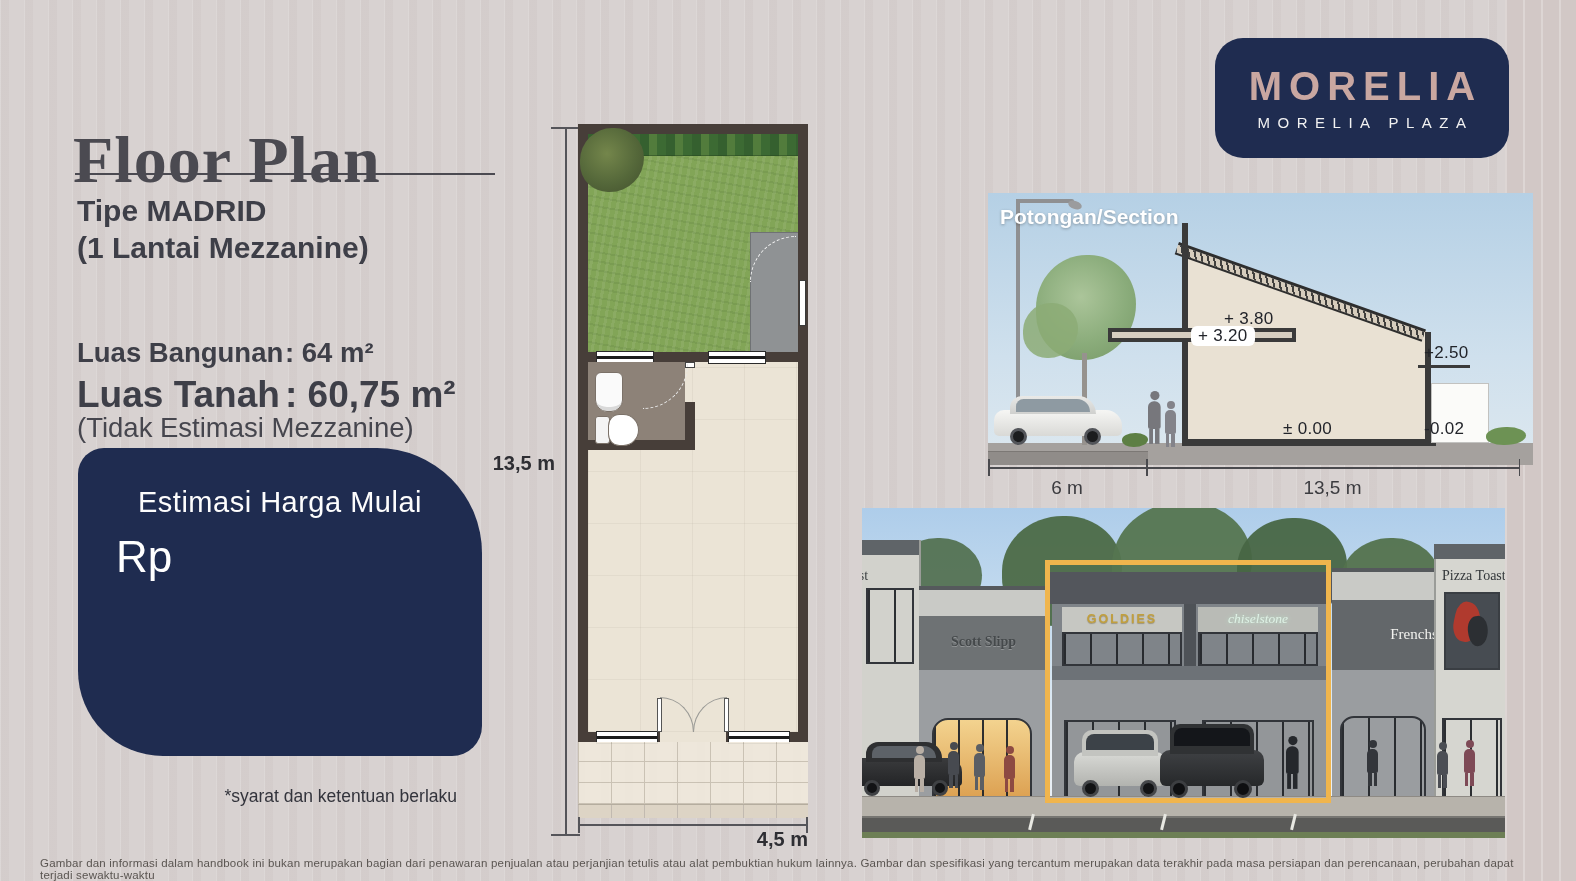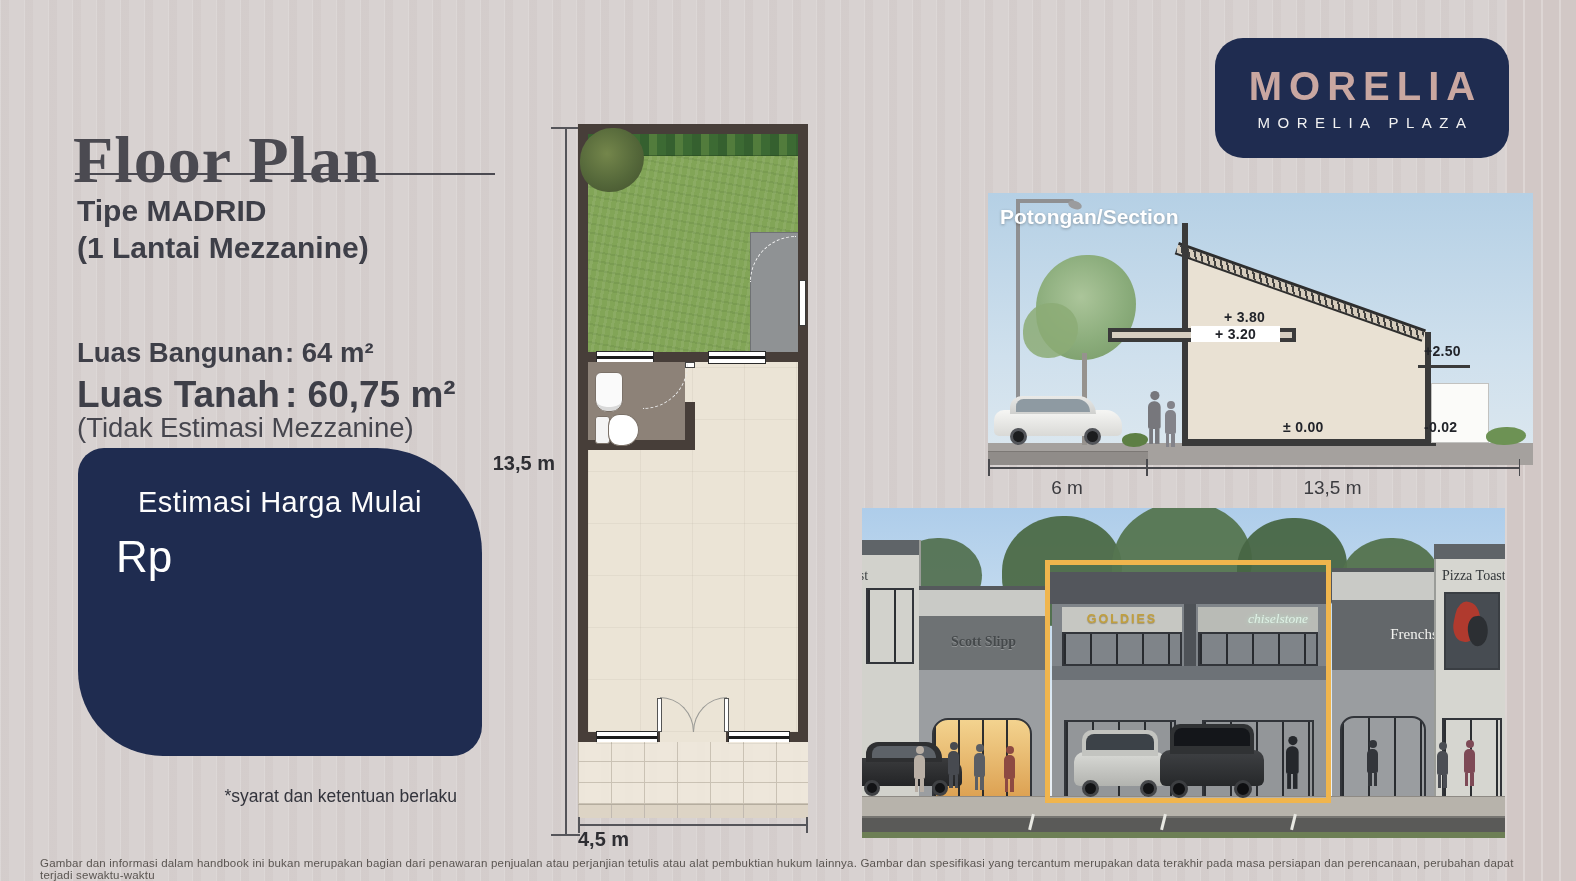--- a/index.html
+++ b/index.html
@@ -11,21 +11,21 @@
           repeating-linear-gradient(90deg, rgba(186,173,171,.14) 0 9px, rgba(216,210,209,0) 9px 24px);}
   .abs{position:absolute;}
   .qarc{position:absolute;background:transparent;}
   .person{position:absolute;color:#3d4046;}
   .person .ph{width:8px;height:8px;border-radius:50%;background:currentColor;margin:0 auto;}
   .person .pb{width:11px;height:24px;border-radius:5px 5px 2px 2px;background:currentColor;margin:1px auto 0;}
   .person .pl{width:9px;height:13px;margin:0 auto;background:linear-gradient(90deg,currentColor 0 3.5px,transparent 3.5px 5.5px,currentColor 5.5px 9px);}
   .blob{position:absolute;border-radius:52% 48% 55% 45%;}
   .pwin{position:absolute;background:linear-gradient(#ffffff 0 35%,#1c1c1c 35% 65%,#ffffff 65% 100%);border:1px solid #2a2a2a;box-sizing:border-box;}
   .dimtxt{position:absolute;color:#2e2e33;font-weight:700;font-size:20px;}
-  .seclabel{position:absolute;color:#22242a;font-weight:700;font-size:14px;letter-spacing:.3px;}
+  .seclabel{position:absolute;color:#22242a;font-weight:400;font-size:17px;letter-spacing:.3px;}
   .glass{position:absolute;background:linear-gradient(#f7d692 0%,#e3a853 70%,#c98f3f 100%);border:2px solid #32353a;box-sizing:border-box;}
   .mull{background-image:repeating-linear-gradient(90deg,rgba(35,38,42,.95) 0 2px,transparent 2px 26px);}
 </style>
 </head>
 <body>
 
 <div class="page">
 
   <div class="abs" style="left:1505px;top:0;width:71px;height:881px;background:#d2c8c6;
               background-image:repeating-linear-gradient(90deg, rgba(255,255,255,.25) 0 2px, rgba(255,255,255,0) 2px 18px);"></div>
@@ -92,21 +92,21 @@
   </div>
 
   <div class="abs" style="left:578px;top:742px;width:230px;height:62px;background:#f0e9dc;opacity:.92;
               background-image:repeating-linear-gradient(90deg,#c9c1b2 0 1px,transparent 1px 33px),repeating-linear-gradient(0deg,#c9c1b2 0 1px,transparent 1px 21px);"></div>
   <div class="abs" style="left:578px;top:804px;width:230px;height:13px;background:#ddd4c5;
               background-image:repeating-linear-gradient(90deg,#c2bab0 0 1px,transparent 1px 33px);border-top:1px solid #b5ad9f;"></div>
 
   <div class="abs" style="left:578px;top:824px;width:230px;height:1.5px;background:#55555a;"></div>
   <div class="abs" style="left:578px;top:817px;width:1.5px;height:16px;background:#55555a;"></div>
   <div class="abs" style="left:806px;top:817px;width:1.5px;height:16px;background:#55555a;"></div>
-  <div class="dimtxt" style="left:578px;top:828px;width:230px;text-align:left;">4,5 m</div>
+  <div class="dimtxt" style="left:578px;top:828px;width:230px;text-align:right;">4,5 m</div>
 
   <div class="abs" style="left:1215px;top:38px;width:294px;height:120px;background:#1f2c50;border-radius:28px;display:flex;flex-direction:column;align-items:center;justify-content:center;">
     <div style="color:#c9a7a1;font-size:40px;font-weight:700;letter-spacing:7px;line-height:1;margin-left:7px;">MORELIA</div>
     <div style="color:#f2f2f2;font-size:15px;font-weight:400;letter-spacing:7.5px;margin-top:8px;margin-left:7px;">MORELIA PLAZA</div>
   </div>
 
   <div class="abs" style="left:988px;top:193px;width:545px;height:272px;overflow:hidden;background:linear-gradient(#b5d0e5 0%,#cfe0ed 60%,#dde8ef 100%);">
 
     <div class="abs" style="left:0;top:250px;width:545px;height:22px;background:#a5a19e;"></div>
     <div class="abs" style="left:0;top:258px;width:160px;height:14px;background:#908c89;border-top:1px solid #7c7875;"></div>
@@ -145,21 +145,21 @@
                 border-top:3px solid #2e2e2e;border-bottom:2px solid #2e2e2e;box-sizing:border-box;"></div>
     <div class="abs" style="left:194px;top:30px;width:6px;height:223px;background:#3a3a3a;"></div>
     <div class="abs" style="left:437px;top:139px;width:6px;height:114px;background:#3a3a3a;"></div>
     <div class="abs" style="left:194px;top:246px;width:254px;height:7px;background:#3a3a3a;"></div>
     <div class="abs" style="left:120px;top:135px;width:188px;height:14px;background:#d6cec1;border:4px solid #3a3a3a;box-sizing:border-box;"></div>
     <div class="abs" style="left:430px;top:172px;width:52px;height:3px;background:#3a3a3a;"></div>
     <div class="abs" style="left:443px;top:190px;width:58px;height:60px;background:#fbfbf9;border:1px solid #c2c2c0;box-sizing:border-box;"></div>
     <div class="blob" style="left:498px;top:234px;width:40px;height:18px;background:#6d9254;"></div>
 
     <div class="seclabel" style="left:236px;top:116px;">+ 3.80</div>
-    <div class="seclabel" style="left:203px;top:133px;background:#ffffff;padding:0 24px;border-radius:0;">+ 3.20</div>
+    <div class="seclabel" style="left:203px;top:133px;background:#ffffff;padding:0 7px;border-radius:6px;">+ 3.20</div>
     <div class="seclabel" style="left:436px;top:150px;">+2.50</div>
     <div class="seclabel" style="left:295px;top:226px;">± 0.00</div>
     <div class="seclabel" style="left:436px;top:226px;">-0.02</div>
 
     <div class="abs" style="left:12px;top:12px;color:#ffffff;font-size:21px;font-weight:700;text-shadow:0 1px 3px rgba(0,0,0,.3);">Potongan/Section</div>
   </div>
 
   <div class="abs" style="left:988px;top:467px;width:532px;height:1.5px;background:#4a4a4e;"></div>
   <div class="abs" style="left:988px;top:459px;width:1.5px;height:17px;background:#4a4a4e;"></div>
   <div class="abs" style="left:1146px;top:459px;width:1.5px;height:17px;background:#4a4a4e;"></div>
@@ -186,21 +186,21 @@
     <div class="abs" style="left:57px;top:108px;width:129px;height:54px;background:#6e7274;"></div>
     <div class="abs" style="left:57px;top:126px;width:129px;text-align:center;font-family:'Liberation Serif',serif;font-weight:700;font-size:14px;color:#45494b;text-shadow:0 1px 0 rgba(255,255,255,.25);">Scott Slipp</div>
     <div class="abs" style="left:57px;top:162px;width:129px;height:128px;background:#9b9ea1;"></div>
     <div class="glass" style="left:70px;top:210px;width:100px;height:80px;border-radius:16px 16px 0 0;background-image:repeating-linear-gradient(90deg,rgba(35,38,42,.95) 0 2px,transparent 2px 24px),linear-gradient(#f3d38f,#dda253);"></div>
 
     <div class="abs" style="left:186px;top:64px;width:284px;height:32px;background:#53565c;border-radius:2px;"></div>
     <div class="abs" style="left:190px;top:96px;width:276px;height:62px;background:#7f8489;"></div>
     <div class="abs" style="left:200px;top:99px;width:120px;height:25px;background:#c6c7c2;"></div>
     <div class="abs" style="left:336px;top:99px;width:120px;height:25px;background:#b9bbb6;"></div>
     <div class="abs" style="left:200px;top:104px;width:120px;text-align:center;font-size:12.5px;font-weight:700;letter-spacing:2px;color:#c19а3e;color:#c19f3e;text-shadow:0 1px 1px rgba(90,70,20,.4);">GOLDIES</div>
-    <div class="abs" style="left:356px;top:103px;width:120px;text-align:center;font-family:'Liberation Serif',serif;font-style:italic;font-size:13.5px;color:#dff2e6;text-shadow:0 0 5px #b8e6cc;">chiselstone</div>
+    <div class="abs" style="left:336px;top:103px;width:120px;text-align:center;font-family:'Liberation Serif',serif;font-style:italic;font-size:13.5px;color:#dff2e6;text-shadow:0 0 5px #b8e6cc;">chiselstone</div>
     <div class="glass mull" style="left:200px;top:124px;width:120px;height:34px;"></div>
     <div class="glass mull" style="left:336px;top:124px;width:120px;height:34px;"></div>
     <div class="abs" style="left:322px;top:96px;width:12px;height:194px;background:#4e5257;"></div>
     <div class="abs" style="left:190px;top:158px;width:276px;height:14px;background:#6d7277;"></div>
     <div class="abs" style="left:190px;top:172px;width:276px;height:118px;background:#939699;"></div>
     <div class="glass mull" style="left:202px;top:212px;width:112px;height:78px;"></div>
     <div class="glass mull" style="left:340px;top:212px;width:112px;height:78px;"></div>
 
     <div class="abs" style="left:470px;top:60px;width:102px;height:32px;background:#c9cac6;border-top:4px solid #55595c;box-sizing:border-box;"></div>
     <div class="abs" style="left:470px;top:92px;width:102px;height:70px;background:#63676a;"></div>

